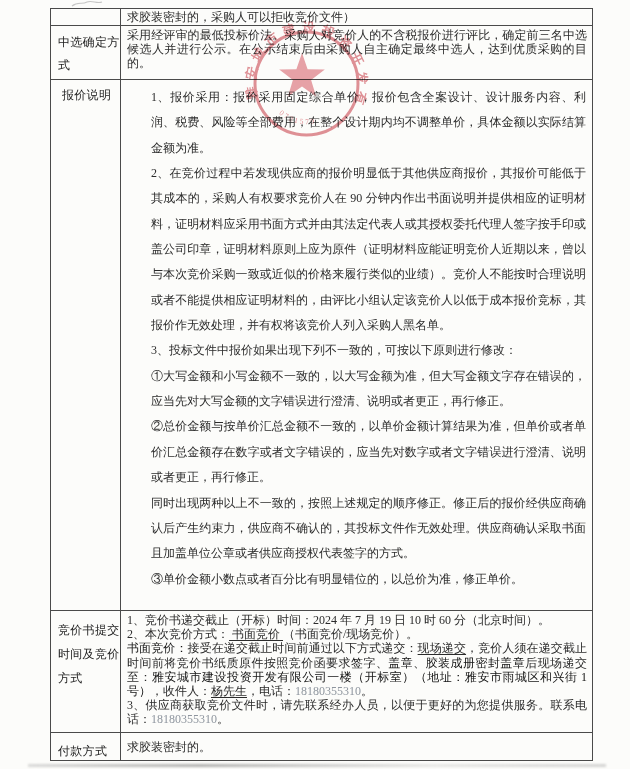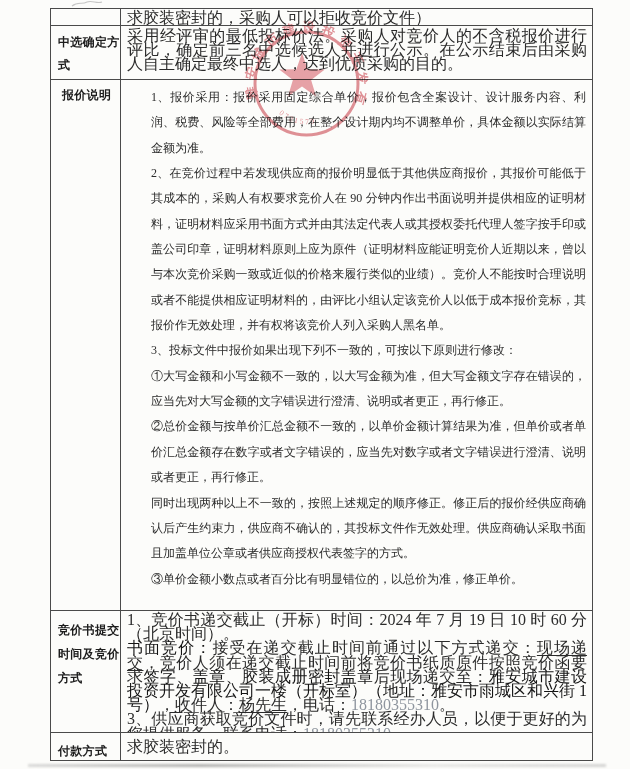--- a/index.html
+++ b/index.html
@@ -16,26 +16,26 @@
   .t-row{display:flex;box-sizing:border-box;}
   .t-row + .t-row{border-top:1px solid #4a4a4a;}
   .row-continuation{height:16px;}
   .row-selection-method{height:54px;}
   .row-quotation-notes{height:531px;gap:24px;}
   .row-submission{height:122px;}
   .row-payment{height:28px;}
   .t-label{
     width:70px;flex:0 0 70px;box-sizing:border-box;
     border-right:1px solid #4a4a4a;
-    font-weight:bold;font-size:12px;letter-spacing:.3px;color:#1d1d1d;
+    font-weight:normal;font-size:12px;letter-spacing:.3px;color:#1d1d1d;
     padding:4px 0 0 7px;overflow:hidden;word-break:break-all;line-height:23px;
   }
   .t-content{
     flex:1;box-sizing:border-box;overflow:hidden;
-    font-size:16px;line-height:14px;color:#2b2b2b;
+    font-size:12px;line-height:14px;color:#2b2b2b;
     padding:2px 5px 0 6px;text-align:justify;word-break:break-all;
   }
   .para{margin:0;padding:0;}
   
   .row-continuation .t-content{padding-top:1.5px;line-height:13px;}
   .row-selection-method .t-content{padding-top:3px;line-height:13.8px;}
   .row-selection-method .t-label{padding-top:5px;line-height:23px;}
   .row-quotation-notes .t-content{font-size:12px;line-height:25.35px;padding-top:5px;padding-right:6px;}
   .row-quotation-notes .t-label{padding-top:8px;padding-left:11px;line-height:14px;}
   .row-submission .t-content{line-height:14.2px;padding-top:2px;}
@@ -84,20 +84,21 @@
         <p class="para"><span>①大写金额和小写金额不一致的，以大写金额为准，但大写金额文字存在错误的，应当先对大写金额的文字错误进行澄清、说明或者更正，再行修正。</span></p>
         <p class="para"><span>②总价金额与按单价汇总金额不一致的，以单价金额计算结果为准，但单价或者单价汇总金额存在数字或者文字错误的，应当先对数字或者文字错误进行澄清、说明或者更正，再行修正。</span></p>
         <p class="para"><span>同时出现两种以上不一致的，按照上述规定的顺序修正。修正后的报价经供应商确认后产生约束力，供应商不确认的，其投标文件作无效处理。供应商确认采取书面且加盖单位公章或者供应商授权代表签字的方式。</span></p>
         <p class="para"><span>③单价金额小数点或者百分比有明显错位的，以总价为准，修正单价。</span></p>
       </div>
     </div>
     <div class="t-row row-submission">
       <div class="t-label">竞价书提交时间及竞价方式</div>
       <div class="t-content">
         <p class="para"><span>1、竞价书递交截止（开标）时间：2024 年 7 月 19 日 10 时 60 分（北京时间）。</span></p>
+        <p class="para"><span>2、本次竞价方式：</span><span class="seg-underline"> 书面竞价 </span><span>（书面竞价/现场竞价）。</span></p>
         <p class="para"><span class="seg-bold">书面竞价：</span><span>接受在递交截止时间前通过以下方式递交：</span><span class="seg-underline">现场递交</span><span>，竞价人须在递交截止时间前将竞价书纸质原件按照竞价函要求</span><span class="seg-bold">签字、盖章、胶装成册密封盖章</span><span>后现场递交至：</span><span class="seg-bold">雅安城市建设投资开发有限公司一楼（开标室）（地址：雅安市雨城区和兴街 1 号）</span><span>，收件人：</span><span class="seg-underline">杨先生</span><span>，电话：</span><span class="seg-light">18180355310</span><span>。</span></p>
         <p class="para"><span>3、供应商获取竞价文件时，请先联系经办人员，以便于更好的为您提供服务。联系电话：</span><span class="seg-light">18180355310</span><span>。</span></p>
       </div>
     </div>
     <div class="t-row row-payment">
       <div class="t-label">付款方式</div>
       <div class="t-content">
         <p class="para"><span>求胶装密封的。</span></p>
       </div>
     </div>

